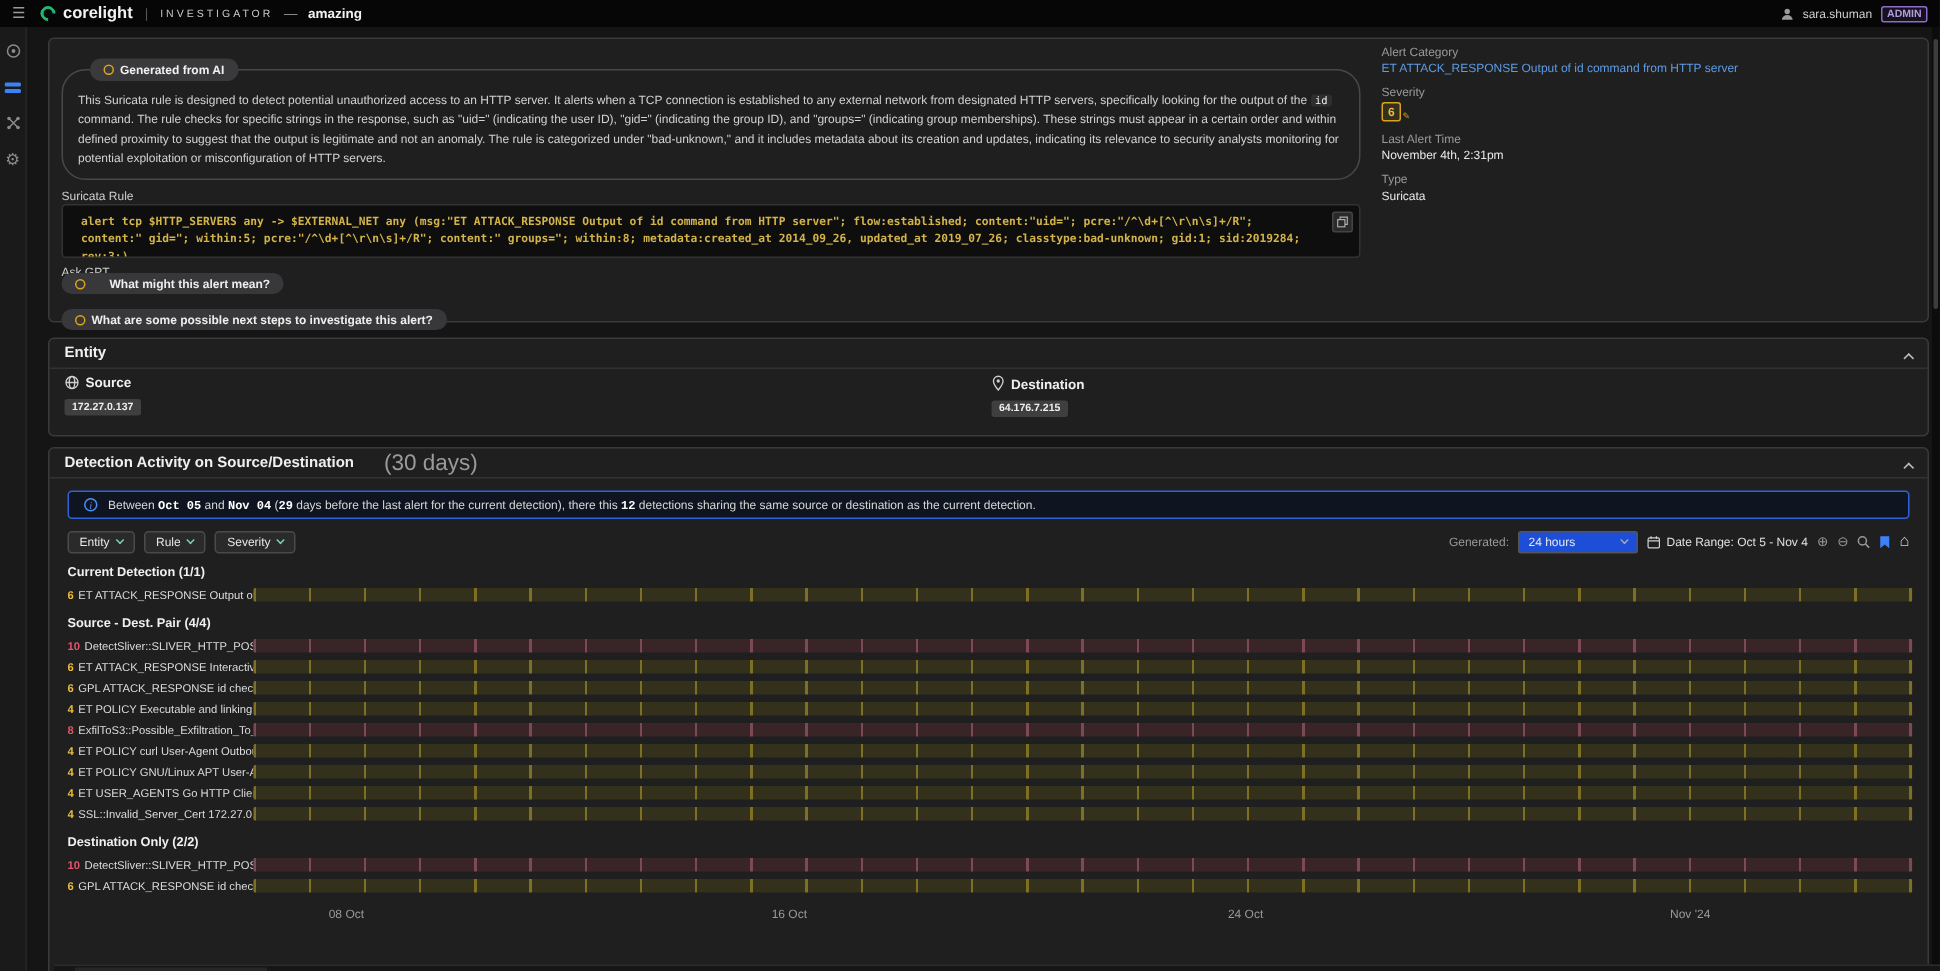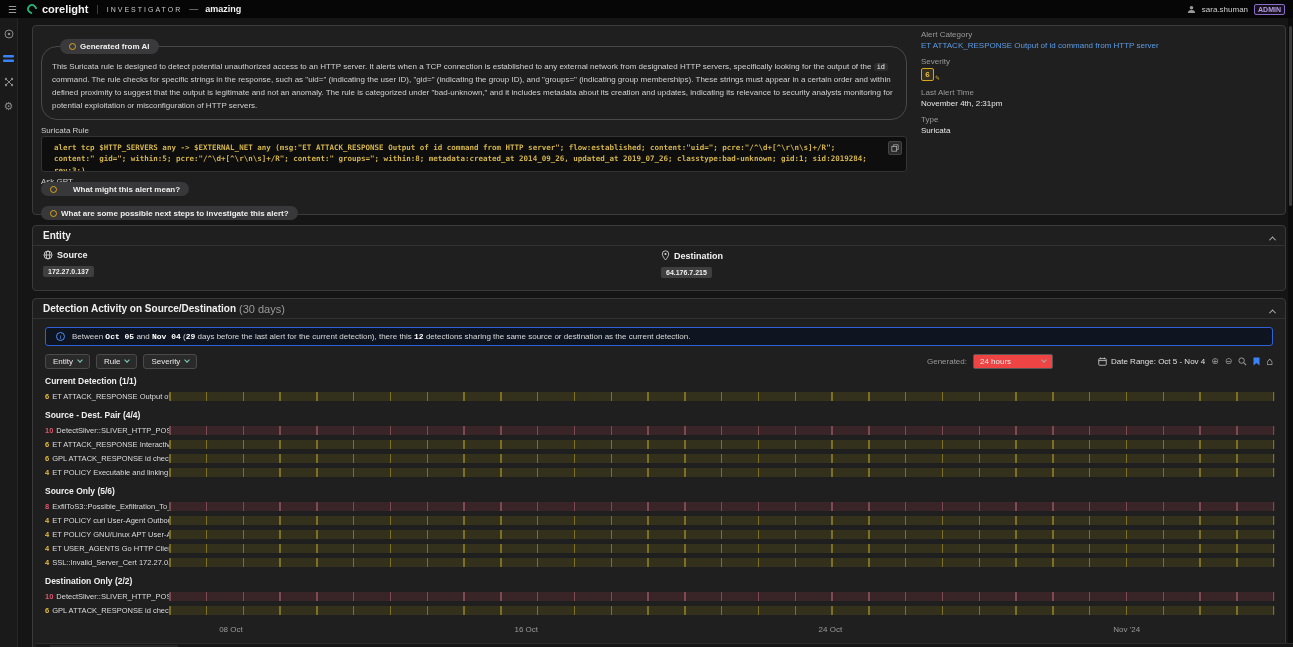--- a/index.html
+++ b/index.html
@@ -64,21 +64,21 @@
   .sev-badge { width:13px; height:13px; border:1px solid #d9a51d; border-radius:2px;
     background:rgba(217,165,29,.12); color:#e8bc3a; font-size:8px; font-weight:bold;
     display:inline-flex; align-items:center; justify-content:center; cursor:pointer; }
   .pencil { font-size:6px; color:#d9a51d; vertical-align:bottom; margin-left:1px; }
 
   
   #card2 { top:207px; height:66px; }
   .card-head { height:20px; display:flex; align-items:center; padding:0 10px;
     border-bottom:1px solid #323232; }
   .card-title { font-size:10px; font-weight:bold; color:#f0f0f0; }
-  .title-suffix { font-size:11px; font-weight:normal; color:#9a9a9a; margin-left:3px; }
+  .title-suffix { font-size:15px; font-weight:normal; color:#9a9a9a; margin-left:20px; }
   .head-chev { margin-left:auto; color:#bbb; cursor:pointer; }
   .chev { display:inline-block; width:5px; height:5px; border-right:1.5px solid currentColor;
     border-bottom:1.5px solid currentColor; }
   .chev.up { transform:rotate(-135deg) translate(-1px,-1px); }
   .chev.down { transform:rotate(45deg); }
   .entity-body { position:relative; height:44px; }
   .ent-block { position:absolute; top:4px; }
   #ent-src { left:10px; } #ent-dst { left:628px; }
   .ent-head { display:flex; align-items:center; gap:4px; font-size:9px; font-weight:bold; color:#f0f0f0; }
   .ip-tag { display:inline-block; margin-top:5px; background:#3f3f3f; border-radius:2px;
@@ -93,24 +93,24 @@
   .info-ic { width:9px; height:9px; border:1px solid #4d8ef7; border-radius:50%; color:#4d8ef7;
     font-size:7px; display:inline-flex; align-items:center; justify-content:center; flex:0 0 auto;
     font-family:"Liberation Serif",serif; font-style:italic; }
   .filter-row { display:flex; align-items:center; margin:7px 12px 0 12px; height:16px; }
   .dd-btn { height:15px; background:#2a2a2a; border:1px solid #4a4a4a; border-radius:3px;
     display:inline-flex; align-items:center; gap:5px; padding:0 7px; font-size:8px; color:#e8e8e8;
     margin-right:6px; cursor:pointer; }
   .dd-btn .chev { color:#7fcfbf; width:4px; height:4px; margin-top:-2px; }
   .fr-right { margin-left:auto; display:flex; align-items:center; gap:6px; }
   .interval-label { font-size:8px; color:#9a9a9a; }
-  .interval-select { height:15px; width:80px; background:#ef4444; border:1px solid #555; border-radius:2px;
+  .interval-select { height:15px; width:80px; background:#1d4ed8; border:1px solid #555; border-radius:2px;
     display:inline-flex; align-items:center; padding:0 6px; font-size:8px; color:#e8e8e8; cursor:pointer; }
   .interval-select .chev { margin-left:auto; color:#aaa; width:4px; height:4px; margin-top:-2px; }
-  .daterange { font-size:8px; color:#e0e0e0; display:flex; align-items:flex-start; gap:4px;margin-left:39px; }
+  .daterange { font-size:8px; color:#e0e0e0; display:flex; align-items:flex-start; gap:4px; }
   .tool-ic { font-size:9px; color:#9a9a9a; cursor:pointer; line-height:1; }
   .tool-ic.blue { color:#3b82f6; }
   .tool-ic.home { color:#cfcfcf; font-size:11px; }
 
   .rows-wrap { margin:2px 10px 0 12px; }
   .tgroup-label { font-size:8.5px; font-weight:bold; color:#f0f0f0; margin:7px 0 4px 0; }
   .trow { display:flex; align-items:center; height:13px; margin-bottom:1px; }
   .trow-left { width:124px; flex:0 0 auto; display:flex; align-items:center; gap:3px; overflow:hidden; }
   .sev-n { font-size:7.5px; font-weight:bold; flex:0 0 auto; }
   .sev-n.y { color:#e8bc3a; } .sev-n.r { color:#e0556a; }
@@ -357,21 +357,20 @@
         <div class="tbar bar-y"></div>
       </div>
       <div class="trow">
         <div class="trow-left">
             <span class="sev-n y">4</span>
             <span class="trow-name">ET POLICY Executable and linking forma...</span>
           </div>
         <div class="tbar bar-y"></div>
       </div>
 
-      <div class="tgroup-label">Source Only (5/6)</div>
       <div class="trow">
         <div class="trow-left">
             <span class="sev-n r">8</span>
             <span class="trow-name">ExfilToS3::Possible_Exfiltration_To_A...</span>
           </div>
         <div class="tbar bar-r"></div>
       </div>
       <div class="trow">
         <div class="trow-left">
             <span class="sev-n y">4</span>

